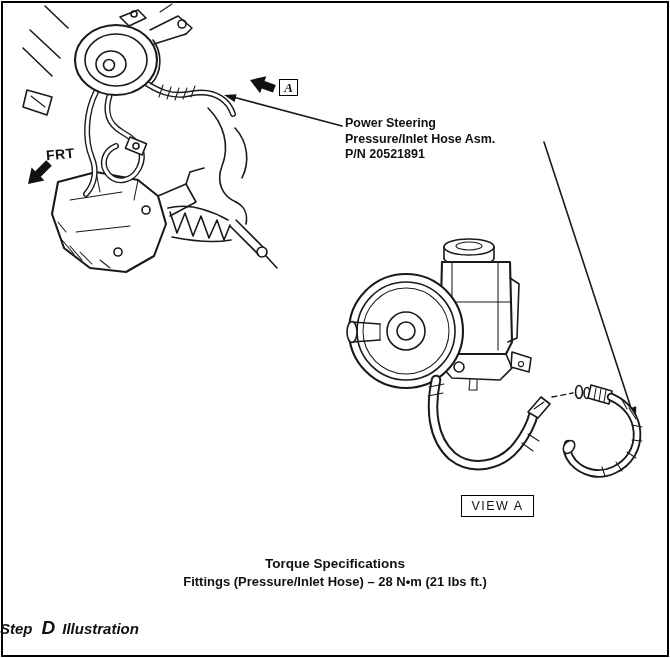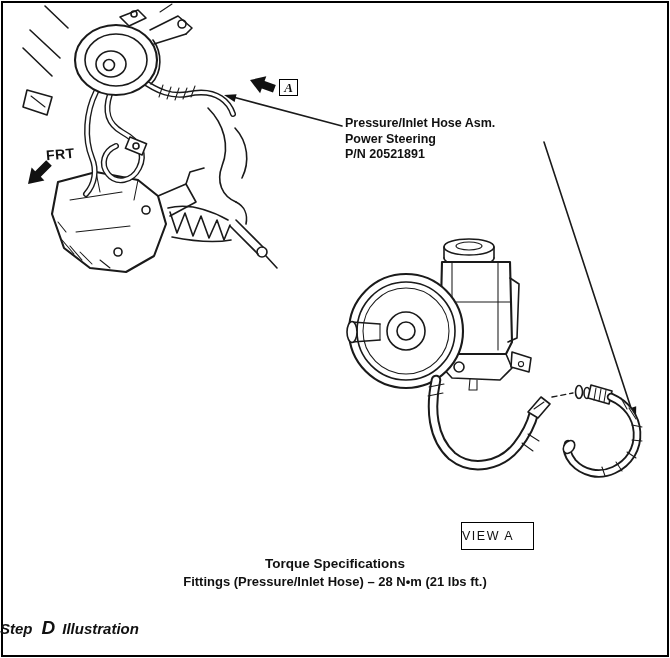--- a/index.html
+++ b/index.html
@@ -47,24 +47,24 @@
     display: flex; align-items: center; justify-content: center;
     font-family: "Liberation Serif", serif;
     font-style: italic; font-weight: bold; font-size: 13px;
   }
   .part-callout {
     position: absolute; left: 345px; top: 116px;
     font-weight: bold; font-size: 12.5px; line-height: 15.5px;
     white-space: nowrap;
   }
   .viewa-box {
-    position: absolute; left: 461px; top: 522px;
-    width: 73px; height: 28px;
+    position: absolute; left: 461px; top: 495px;
+    width: 73px; height: 22px;
     border: 1.7px solid #000;
-    display: flex; align-items: center; justify-content: flex-start;
+    display: flex; align-items: center; justify-content: center;
     font-size: 12.5px; letter-spacing: 1.5px;
   }
   .torque { position: absolute; left: 0; right: 0; top: 556px; text-align: center; }
   .torque-title { font-weight: bold; font-size: 13.5px; margin-bottom: 3px; }
   .torque-line  { font-size: 13px; font-weight: bold; }
   .caption { position: absolute; left: 0; right: 0; top: 617px; font-weight: bold; font-style: italic; }
   .cap-word   { font-size: 15px; }
   .cap-letter { font-size: 19px; margin: 0 7px 0 9px; }
 </style>
 </head>
@@ -240,22 +240,22 @@
     </g>
   </svg>
 
   <div class="lbl-frt">FRT</div>
 
   <div class="callout-a">
     <span>A</span>
   </div>
 
   <div class="part-callout">
+    <div>Power Steering</div>
     <div>Pressure/Inlet Hose Asm.</div>
-    <div>Power Steering</div>
     <div>P/N 20521891</div>
   </div>
 
   <div class="viewa-box">
     <span>VIEW A</span>
   </div>
 
   <div class="torque">
     <div class="torque-title">Torque Specifications</div>
     <div class="torque-line">Fittings (Pressure/Inlet Hose) – 28 N•m (21 lbs ft.)</div>

